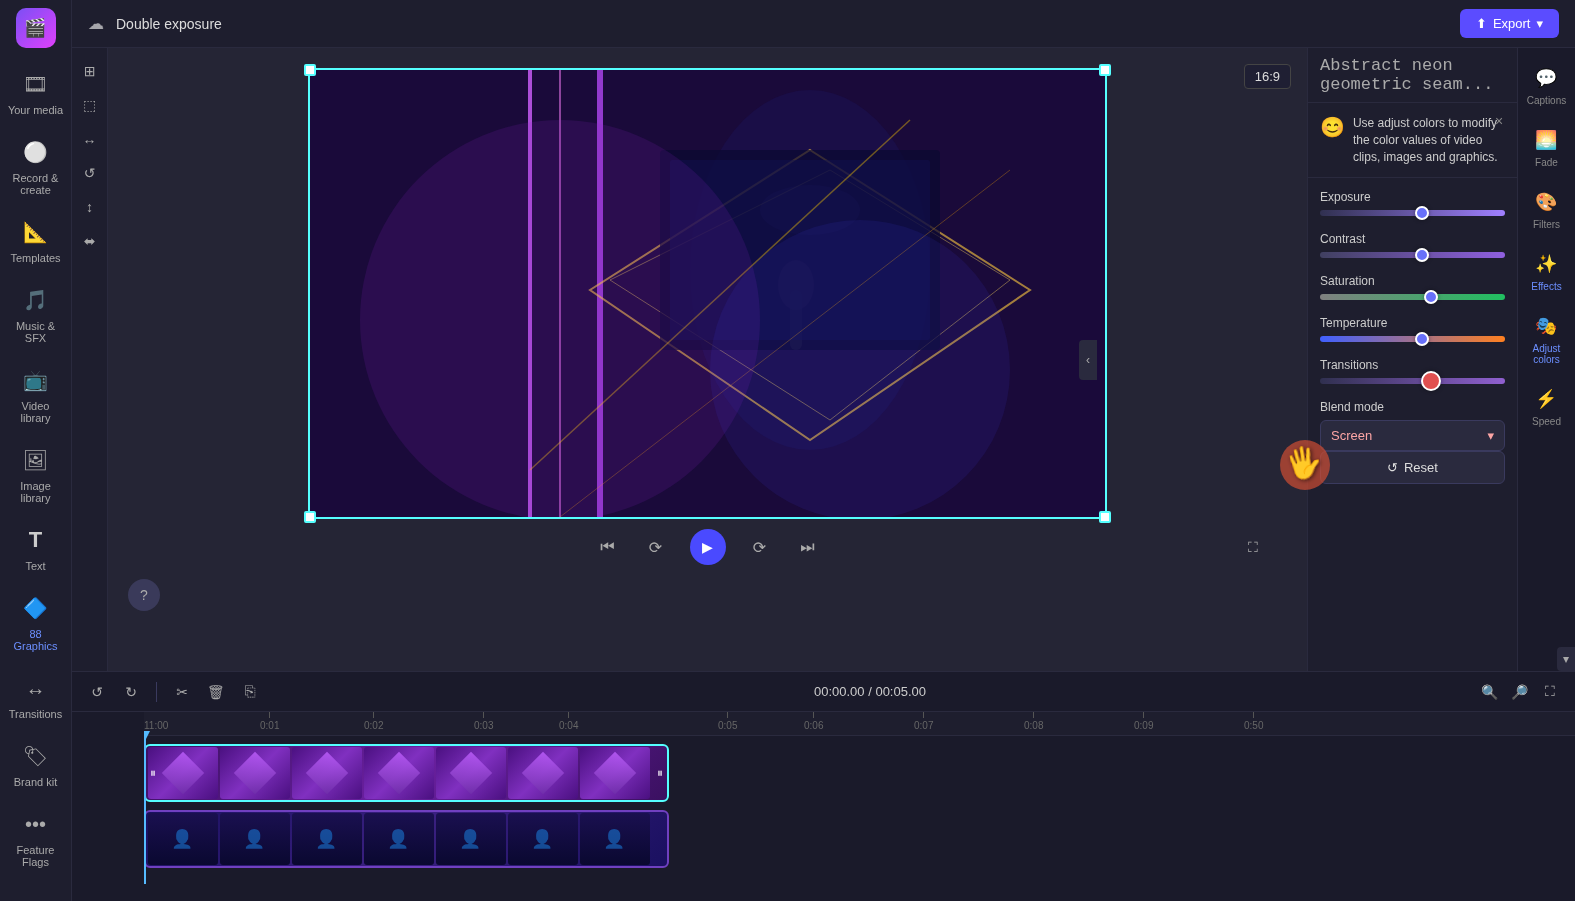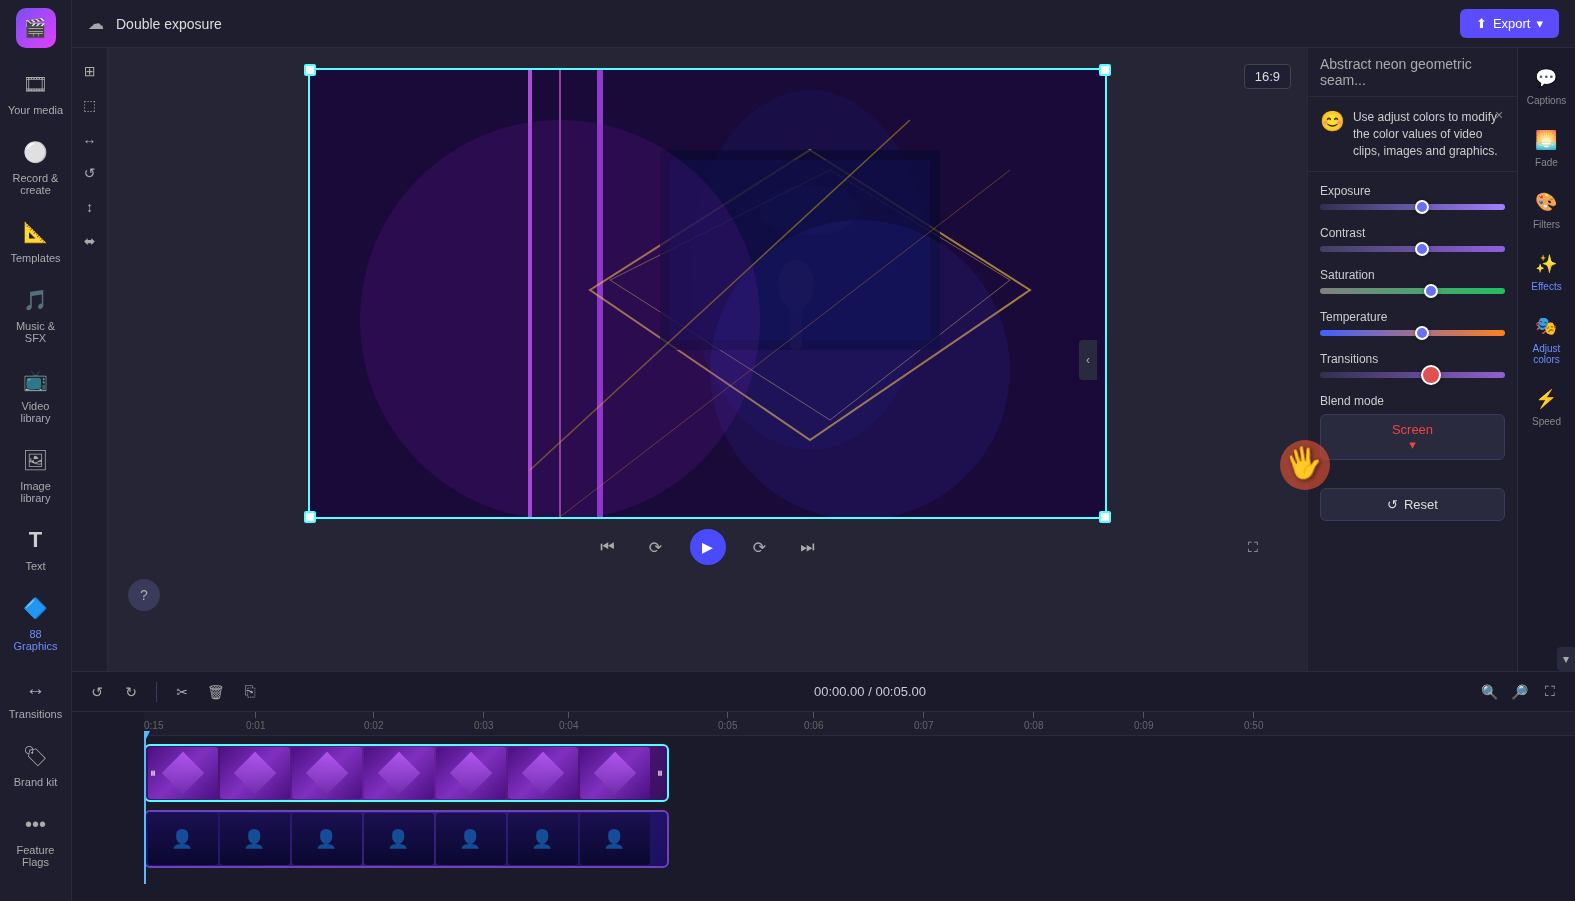--- a/index.html
+++ b/index.html
@@ -317,35 +317,34 @@
       border: 2px solid white;
       box-shadow: 0 0 4px rgba(0,0,0,0.4);
     }
     .slider-thumb.active {
       background: #e05050;
       width: 20px; height: 20px;
     }
 
     
     .blend-mode-row {
-      margin-bottom: 28px;
+      margin-bottom: 0;
     }
     .dropdown-select {
       width: 100%;
       background: #2a2a3e;
       border: 1px solid #3a3a5e;
       border-radius: 6px;
-      color: #ef4444;
-      padding: 7px 24px;
+      color: #fca5a5;
+      padding: 7px 10px;
       font-size: 13px;
       display: flex;
       align-items: center;
       justify-content: space-between;
       cursor: pointer;
-      flex-direction: column;
     }
 
     .reset-btn {
       width: 100%;
       background: #2a2a3e;
       border: 1px solid #3a3a5e;
       border-radius: 6px;
       color: #ddd;
       padding: 8px;
       font-size: 13px;
@@ -726,21 +725,21 @@
         <div class="ctrl-btn">⏭</div>
         <div class="expand-btn">⛶</div>
       </div>
 
       <div class="collapse-arrow" style="right:210px;">‹</div>
     </div>
 
     <div class="right-panel">
 
       <div style="padding:8px 12px;border-bottom:1px solid #2a2a3e;display:flex;align-items:center;gap:6px;">
-        <span style="font-size:14px;color:#aaa;">Abstract neon geometric seam...</span>
+        <span style="font-size:17px;color:#aaa;font-family:Liberation Mono, monospace;">Abstract neon geometric seam...</span>
       </div>
 
       <div class="panel-header">
         <span class="panel-emoji">😊</span>
         <span class="panel-title-text">Use adjust colors to modify the color values of video clips, images and graphics.</span>
         <div class="panel-close">×</div>
       </div>
 
       <div class="panel-controls">
 
@@ -838,23 +837,23 @@
         <div class="tl-btn">⛶</div>
       </div>
     </div>
 
     <div class="timeline-content">
       <div class="timeline-labels"></div>
       <div class="timeline-main">
 
         <div class="timeline-ruler">
           <div class="ruler-mark" style="left:0px;">
-            <span>0:15</span>
-          </div>
-          <div class="ruler-mark" style="left:102px;margin-top:11px;">
+            <span>11:00</span>
+          </div>
+          <div class="ruler-mark" style="left:116px;margin-top:11px;">
             <div class="ruler-tick"></div>
             <span>0:01</span>
           </div>
           <div class="ruler-mark" style="left:220px;">
             <div class="ruler-tick"></div>
             <span>0:02</span>
           </div>
           <div class="ruler-mark" style="left:330px;">
             <div class="ruler-tick"></div>
             <span>0:03</span>

